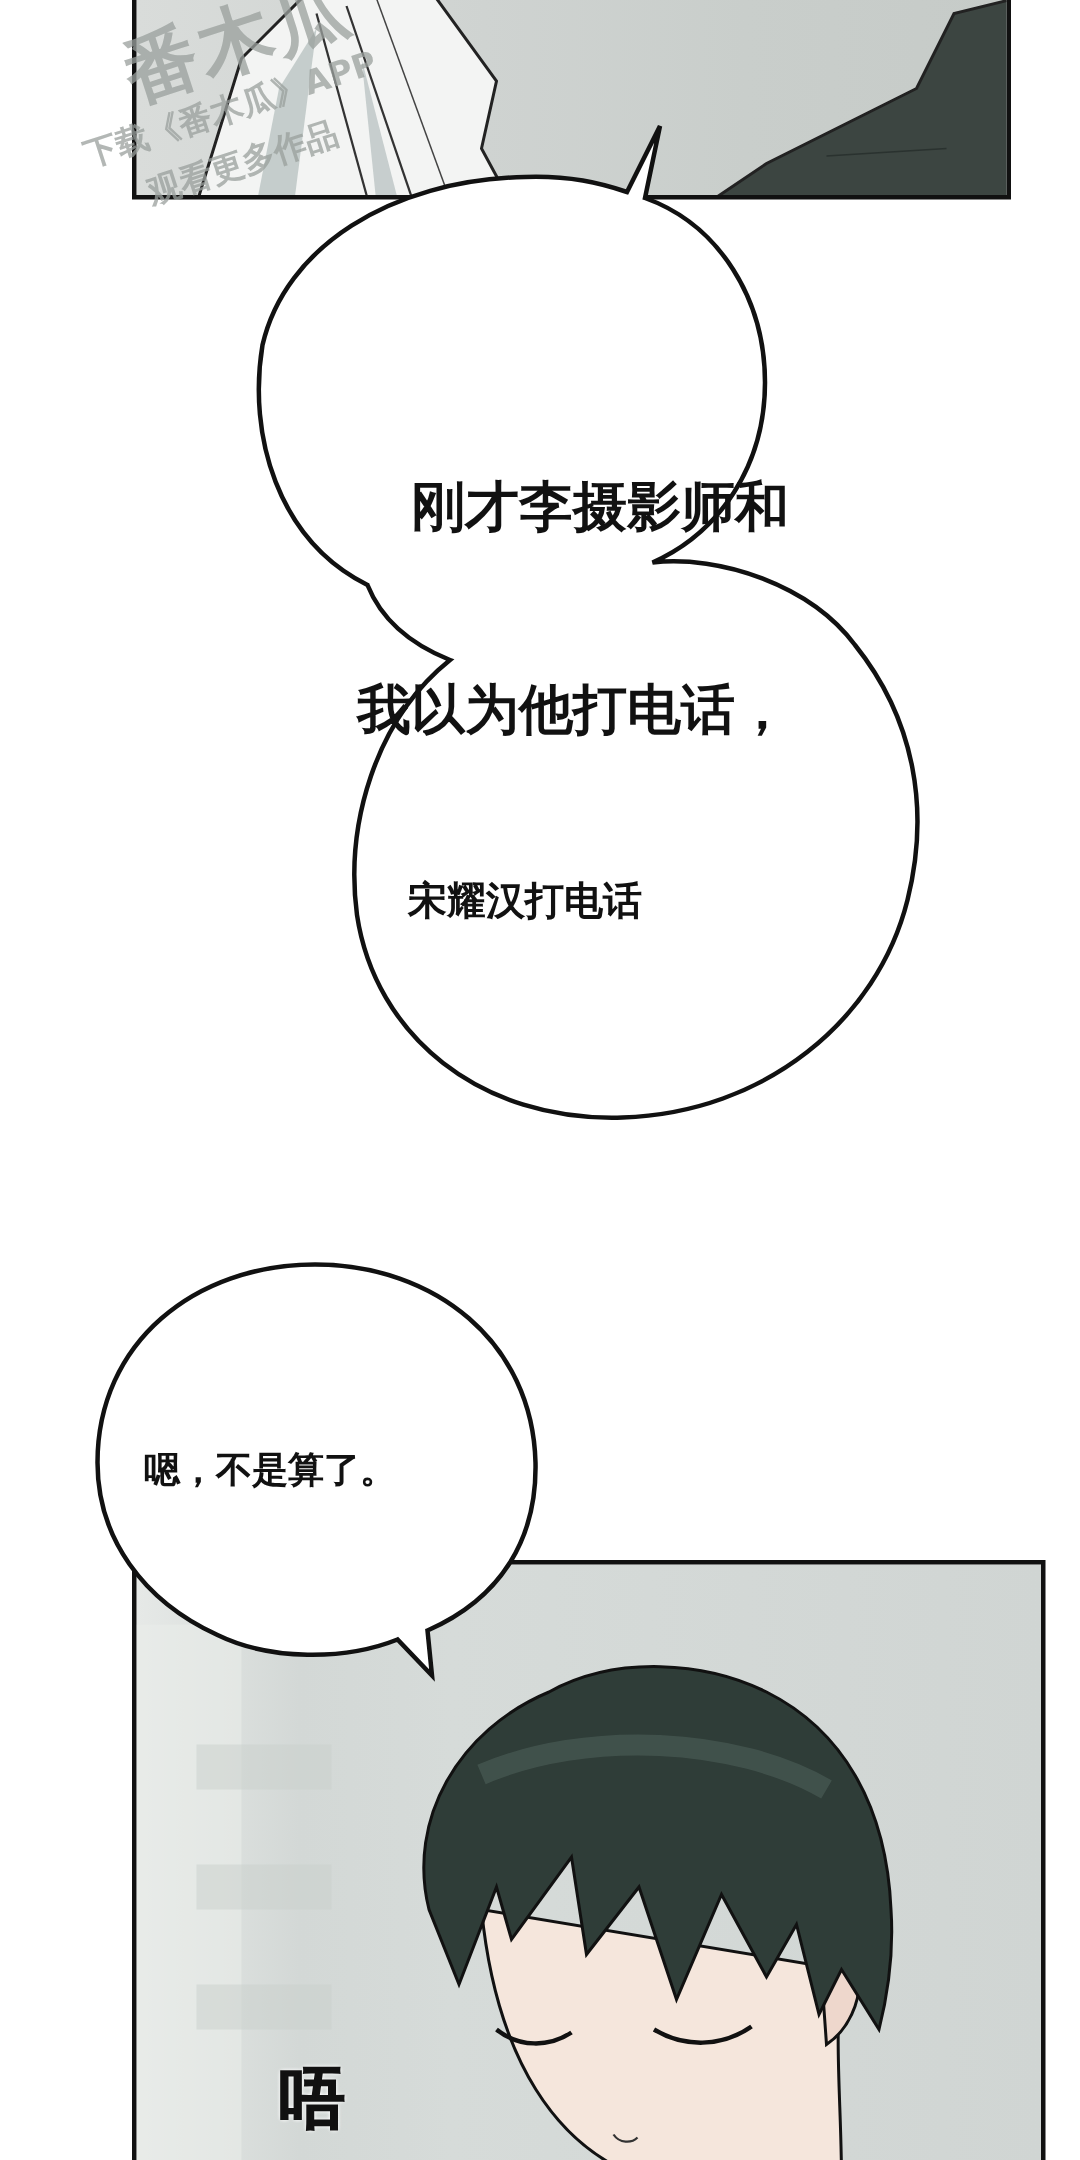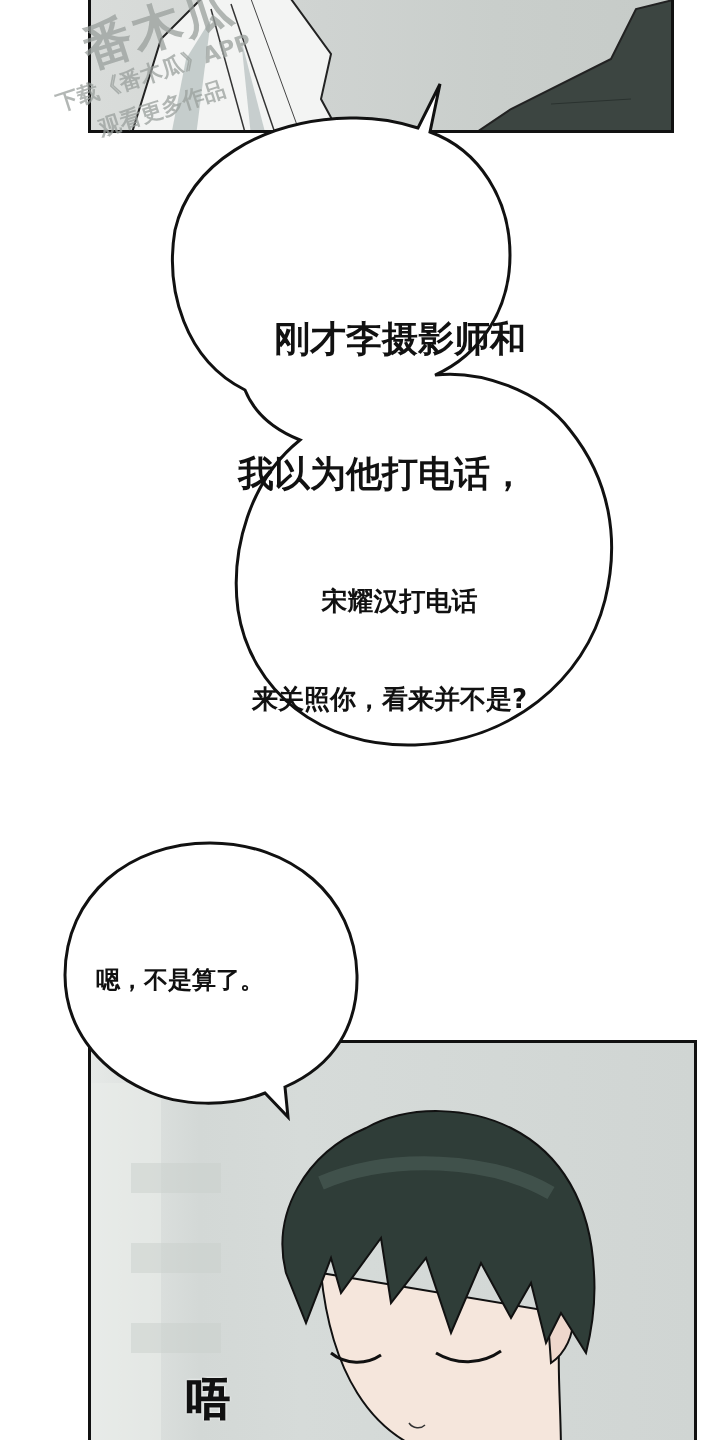--- a/index.html
+++ b/index.html
@@ -53,21 +53,20 @@
            C 170 678, 100 620, 88 540
            C 80 480, 100 410, 150 370
            C 125 360, 105 345, 95 320 Z" fill="#ffffff" stroke="#111" stroke-width="3"></path>
 </svg>
 <div class="bubble-text" style="left:238px;top:226px;font-size:36px;text-align:right;">
   <div>刚才李摄影师和</div>
   <div>我以为他打电话，</div>
 </div>
 <div class="bubble-text" style="left:252px;top:520px;font-size:26px;">
   <div style="padding-left:20px;">宋耀汉打电话</div>
-  <div>来关照你，看来并不是?</div>
 </div>
 
 <div class="panel" id="panel-bottom">
   <svg width="609" height="410">
 
     <rect x="0" y="40" width="70" height="360" fill="#e9ecea" opacity=".6"></rect>
     <rect x="40" y="120" width="90" height="30" fill="#c9cfcc" opacity=".5"></rect>
     <rect x="40" y="200" width="90" height="30" fill="#c9cfcc" opacity=".5"></rect>
     <rect x="40" y="280" width="90" height="30" fill="#c9cfcc" opacity=".5"></rect>
 

